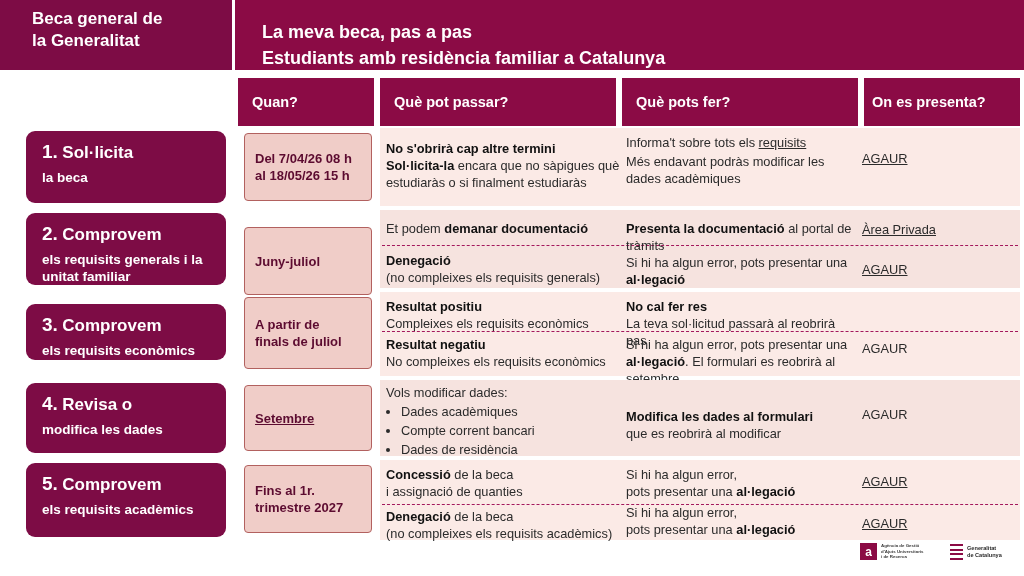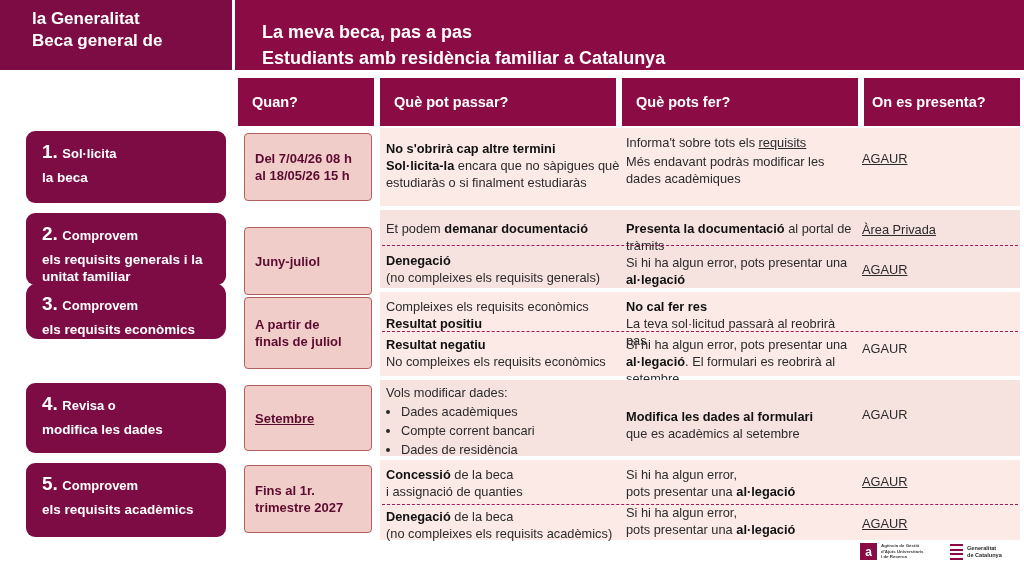--- a/index.html
+++ b/index.html
@@ -49,21 +49,21 @@
   #ch-on     { left: 862px; top: 78px;  width: 158px; padding-left: 8px; }
 
   
   .step {
     position: absolute; left: 26px; width: 200px;
     background: #7d0c45; color: #ffffff;
     border-radius: 9px;
     padding: 10px 12px 0 16px;
   }
   .step .num { font-size: 19px; font-weight: bold; }
-  .step .t1 { font-size: 13px; font-weight: bold; display: inline; }
+  .step .t1 { font-size: 17px; font-weight: bold; display: inline; }
   .step .t2 { font-size: 13.5px; font-weight: bold; display: block; margin-top: 6px; line-height: 17px; }
 
   
   .datebox {
     position: absolute; left: 244px; width: 128px;
     background: #f0cdc8;
     border: 1px solid #b2615f;
     border-radius: 4px;
     color: #5c0b30;
     font-size: 13px; font-weight: bold; line-height: 17px;
@@ -113,22 +113,22 @@
   .logo-gencat .bars i {
     position: absolute; left: 0; width: 13px; height: 2.4px; background: #8b0b45; display: block;
   }
   .logo-gencat .txt { font-size: 5.6px; line-height: 7px; color: #2b2b2b; font-weight: bold; }
 </style>
 </head>
 <body>
 
 <div class="header">
   <div class="header-left">
+    <div>Beca general de</div>
     <div>la Generalitat</div>
-    <div>Beca general de</div>
   </div>
   <div class="header-divider"></div>
   <div class="header-right">
     <div class="l1">La meva beca, pas a pas</div>
     <div class="l2">Estudiants amb residència familiar a Catalunya</div>
   </div>
 </div>
 
 <div class="colhead" id="ch-quan">
   <span>Quan?</span>
@@ -216,36 +216,36 @@
 
 <div class="cell c4" style="top:221px;">
   <a class="link" href="#">Àrea Privada</a>
 </div>
 <div class="cell c4" style="top:261px;">
   <a class="link" href="#">AGAUR</a>
 </div>
 
 <div class="rowpanel" style="top:292px;height:84px;"></div>
 
-<div class="step" style="top:283px;height:56px;border-radius:12px;">
+<div class="step" style="top:304px;height:56px;">
   <span class="num">3.</span>
   <span class="t1">Comprovem</span>
   <span class="t2">els requisits econòmics</span>
 </div>
 
 <div class="datebox" style="top:297px;height:72px;">
   <div>
     <div>A partir de</div>
     <div>finals de juliol</div>
   </div>
 </div>
 
 <div class="cell c2" style="top:298px;">
+  <div><b>Resultat positiu</b></div>
   <div>Compleixes els requisits econòmics</div>
-  <div><b>Resultat positiu</b></div>
 </div>
 <div class="dashsep" style="left:382px;top:331px;width:636px;"></div>
 <div class="cell c2" style="top:336px;">
   <div><b>Resultat negatiu</b></div>
   <div>No compleixes els requisits econòmics</div>
 </div>
 
 <div class="cell c3" style="top:298px;">
   <div><b>No cal fer res</b></div>
   <div>La teva sol·licitud passarà al reobrirà pas</div>
@@ -278,21 +278,21 @@
   <div>Vols modificar dades:</div>
   <ul class="bullets">
     <li>Dades acadèmiques</li>
     <li>Compte corrent bancari</li>
     <li>Dades de residència</li>
   </ul>
 </div>
 
 <div class="cell c3" style="top:408px;">
   <div><b>Modifica les dades al formulari</b></div>
-  <div>que es acadèmics al setembre</div>
+  <div>que es reobrirà al modificar</div>
 </div>
 
 <div class="cell c4" style="top:406px;">
   <span>AGAUR</span>
 </div>
 
 <div class="rowpanel" style="top:460px;height:80px;"></div>
 
 <div class="step" style="top:463px;height:74px;">
   <span class="num">5.</span>

